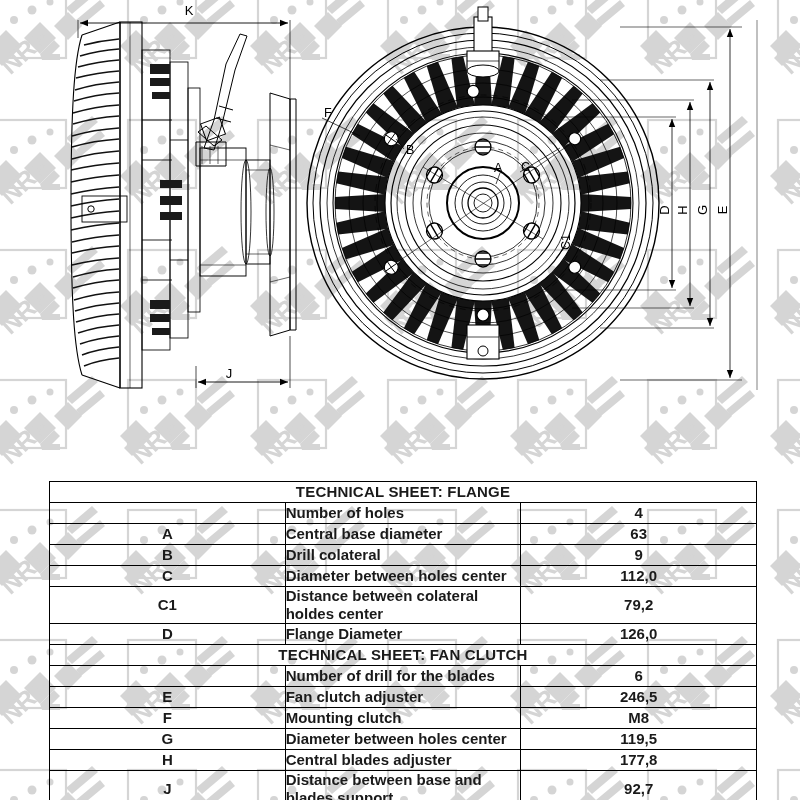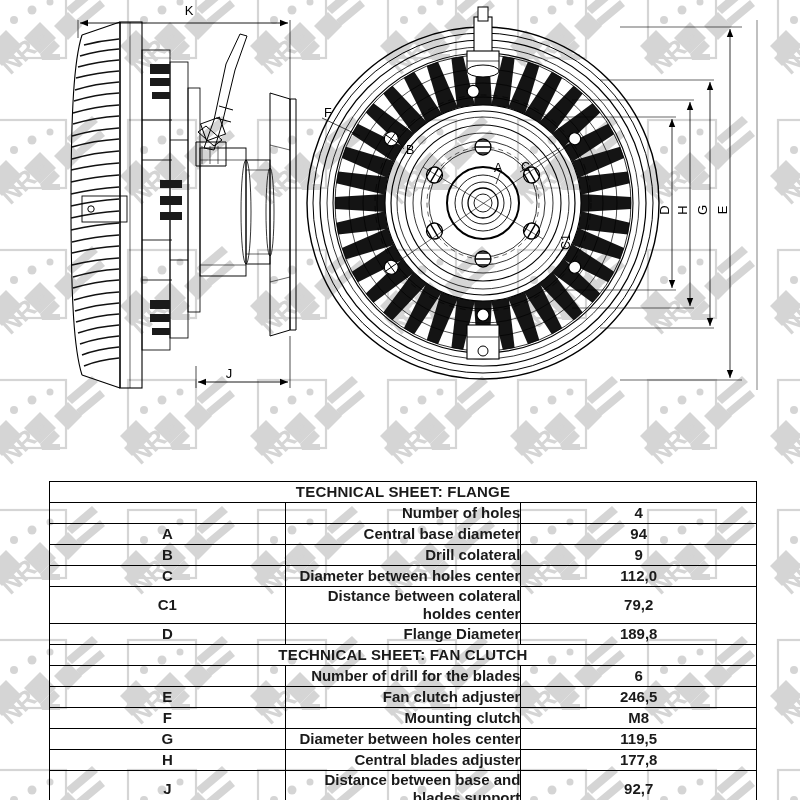--- a/index.html
+++ b/index.html
@@ -65,21 +65,21 @@
     height: 20px;
     line-height: 18px;
     padding: 0;
     background: transparent;
   }
   td.col-code {
     width: 58px;
     text-align: center;
   }
   td.col-desc {
-    text-align: right;
+    text-align: left;
     padding-left: 8px;
     margin-left: 16px;
   }
   td.col-val {
     width: 148px;
     text-align: center;
   }
   tr.section-head td {
     text-align: center;
     font-size: 14.5px;
@@ -1579,41 +1579,41 @@
           <td colspan="3">TECHNICAL SHEET: FLANGE</td>
         </tr>
         <tr>
           <td class="col-code"></td>
           <td class="col-desc">Number of holes</td>
           <td class="col-val">4</td>
         </tr>
         <tr>
           <td class="col-code">A</td>
           <td class="col-desc">Central base diameter</td>
-          <td class="col-val">94</td>
+          <td class="col-val">63</td>
         </tr>
         <tr>
           <td class="col-code">B</td>
           <td class="col-desc">Drill colateral</td>
           <td class="col-val">9</td>
         </tr>
         <tr>
           <td class="col-code">C</td>
           <td class="col-desc">Diameter between holes center</td>
           <td class="col-val">112,0</td>
         </tr>
         <tr>
           <td class="col-code">C1</td>
           <td class="col-desc">Distance between colateral holdes center</td>
           <td class="col-val">79,2</td>
         </tr>
         <tr>
           <td class="col-code">D</td>
           <td class="col-desc">Flange Diameter</td>
-          <td class="col-val">189,8</td>
+          <td class="col-val">126,0</td>
         </tr>
         <tr class="section-head">
           <td colspan="3">TECHNICAL SHEET: FAN CLUTCH</td>
         </tr>
         <tr>
           <td class="col-code"></td>
           <td class="col-desc">Number of drill for the blades</td>
           <td class="col-val">6</td>
         </tr>
         <tr>

